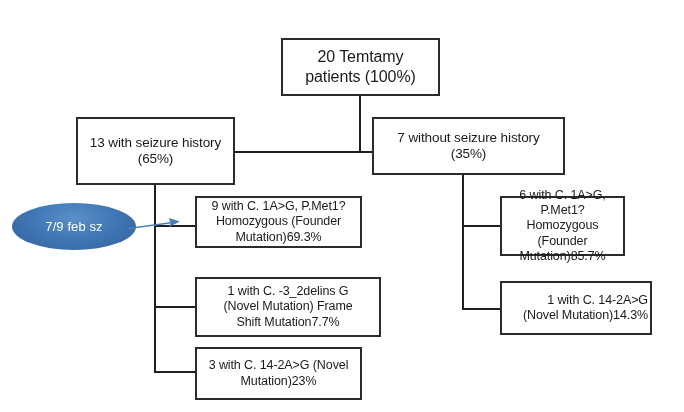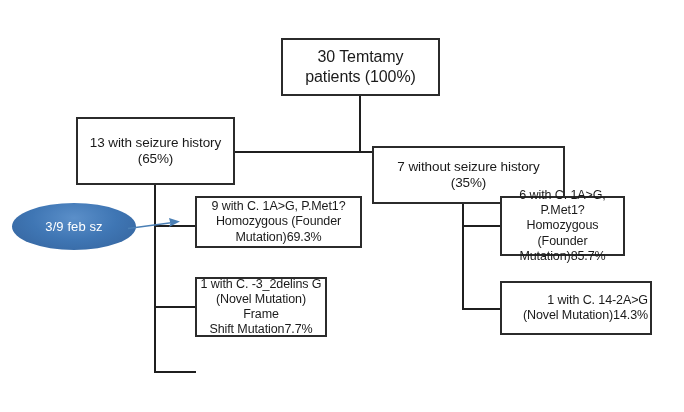--- a/index.html
+++ b/index.html
@@ -34,24 +34,24 @@
     z-index: 3;
   }
   .node .txt {
     display: block;
     width: 100%;
     padding: 0 2px;
     white-space: pre-line;
   }
   .node-root   { left: 281px; top: 38px;  width: 159px; height: 58px;  font-size: 16px; }
   .node-left   { left: 76px;  top: 117px; width: 159px; height: 68px;  font-size: 13.5px; }
-  .node-right  { left: 372px; top: 117px; width: 193px; height: 58px;  font-size: 13.5px; margin-top: 29px; }
+  .node-right  { left: 372px; top: 117px; width: 193px; height: 58px;  font-size: 13.5px; }
 
   .node-l1 { left: 195px; top: 196px; width: 167px; height: 52px; font-size: 12.5px; }
-  .node-l2 { left: 195px; top: 277px; width: 132px; height: 60px; font-size: 12.5px; }
+  .node-l2 { left: 195px; top: 277px; width: 186px; height: 60px; font-size: 12.5px; }
   .node-l3 { left: 195px; top: 347px; width: 167px; height: 53px; font-size: 12.5px; }
 
   .node-r1 { left: 500px; top: 196px; width: 125px; height: 60px; font-size: 12.5px; }
   .node-r2 { left: 500px; top: 281px; width: 152px; height: 54px; font-size: 12.5px; text-align: right; }
 
   
   .conn {
     position: absolute;
     background: #1f1f1f;
     z-index: 1;
@@ -102,21 +102,21 @@
   <div class="conn vline" style="left:154px; top:175px; height:198px;"></div>
   <div class="conn hline" style="left:154px; top:225px; width:42px;"></div>
   <div class="conn hline" style="left:154px; top:306px; width:42px;"></div>
   <div class="conn hline" style="left:154px; top:371px; width:42px;"></div>
 
   <div class="conn vline" style="left:462px; top:175px; height:135px;"></div>
   <div class="conn hline" style="left:462px; top:225px; width:39px;"></div>
   <div class="conn hline" style="left:462px; top:308px; width:39px;"></div>
 
   <div class="node node-root">
-    <span class="txt">30 Temtamy
+    <span class="txt">20 Temtamy
 patients (100%)</span>
   </div>
 
   <div class="node node-left">
     <span class="txt">13 with seizure history
 (65%)</span>
   </div>
 
   <div class="node node-right">
     <span class="txt">7 without seizure history
@@ -128,34 +128,38 @@
 Homozygous (Founder
 Mutation)69.3%</span>
   </div>
 
   <div class="node node-l2">
     <span class="txt">1 with C. -3_2delins G
 (Novel Mutation) Frame
 Shift Mutation7.7%</span>
   </div>
 
+  <div class="node node-l3">
+    <span class="txt">3 with C. 14-2A&gt;G (Novel
+Mutation)23%</span>
+  </div>
 
   <div class="node node-r1">
     <span class="txt">6 with C. 1A&gt;G, P.Met1?
 Homozygous (Founder
 Mutation)85.7%</span>
   </div>
 
   <div class="node node-r2">
     <span class="txt">1 with C. 14-2A&gt;G
 (Novel Mutation)14.3%</span>
   </div>
 
   <div class="callout">
-    <span class="txt">3/9 feb sz</span>
+    <span class="txt">7/9 feb sz</span>
   </div>
 
   <svg class="arrow-svg" viewBox="0 0 60 26">
     <line x1="0" y1="16.5" x2="45" y2="10.5" stroke="#4a7fb5" stroke-width="1.6"></line>
     <polygon points="52,9.5 41,6 42.5,11.5 41,15" fill="#4a7fb5"></polygon>
   </svg>
 
 </div>
 
 </body></html>

